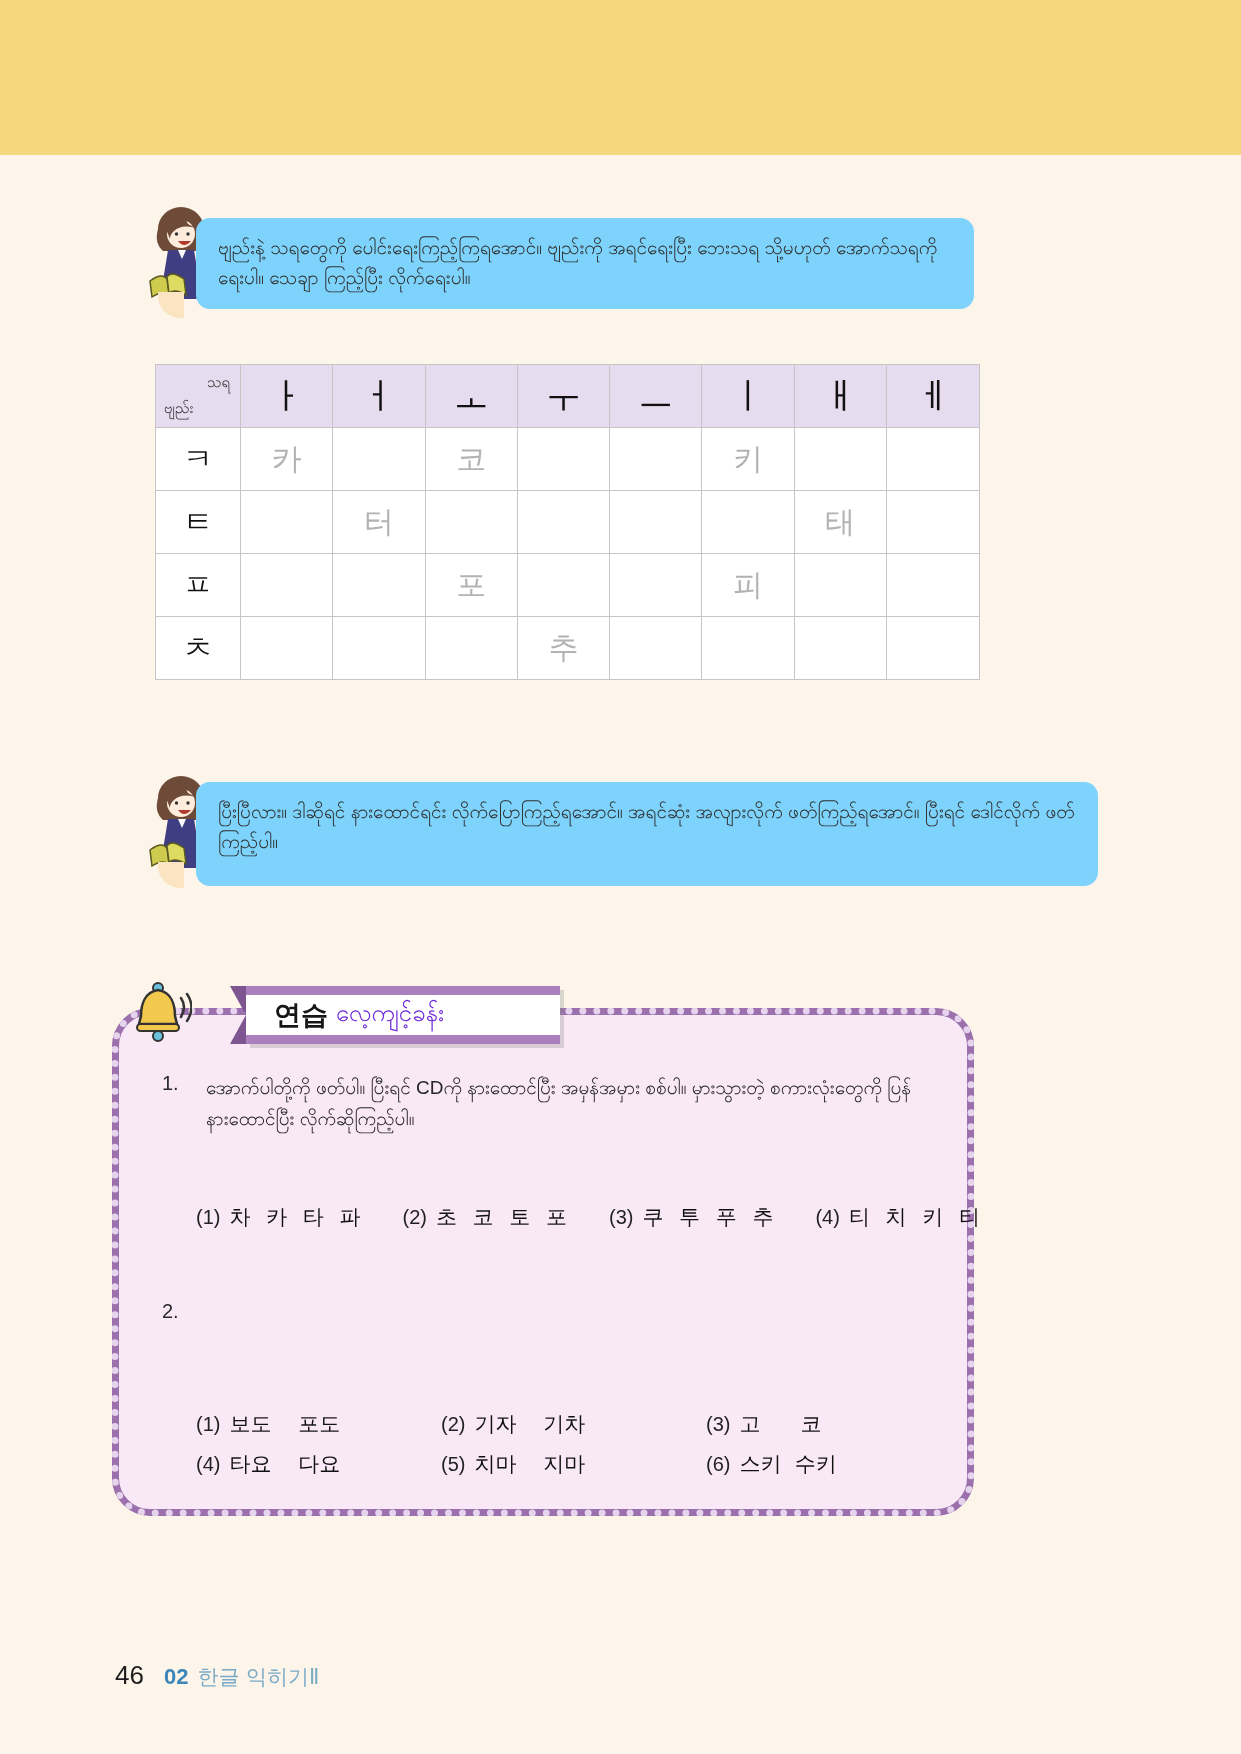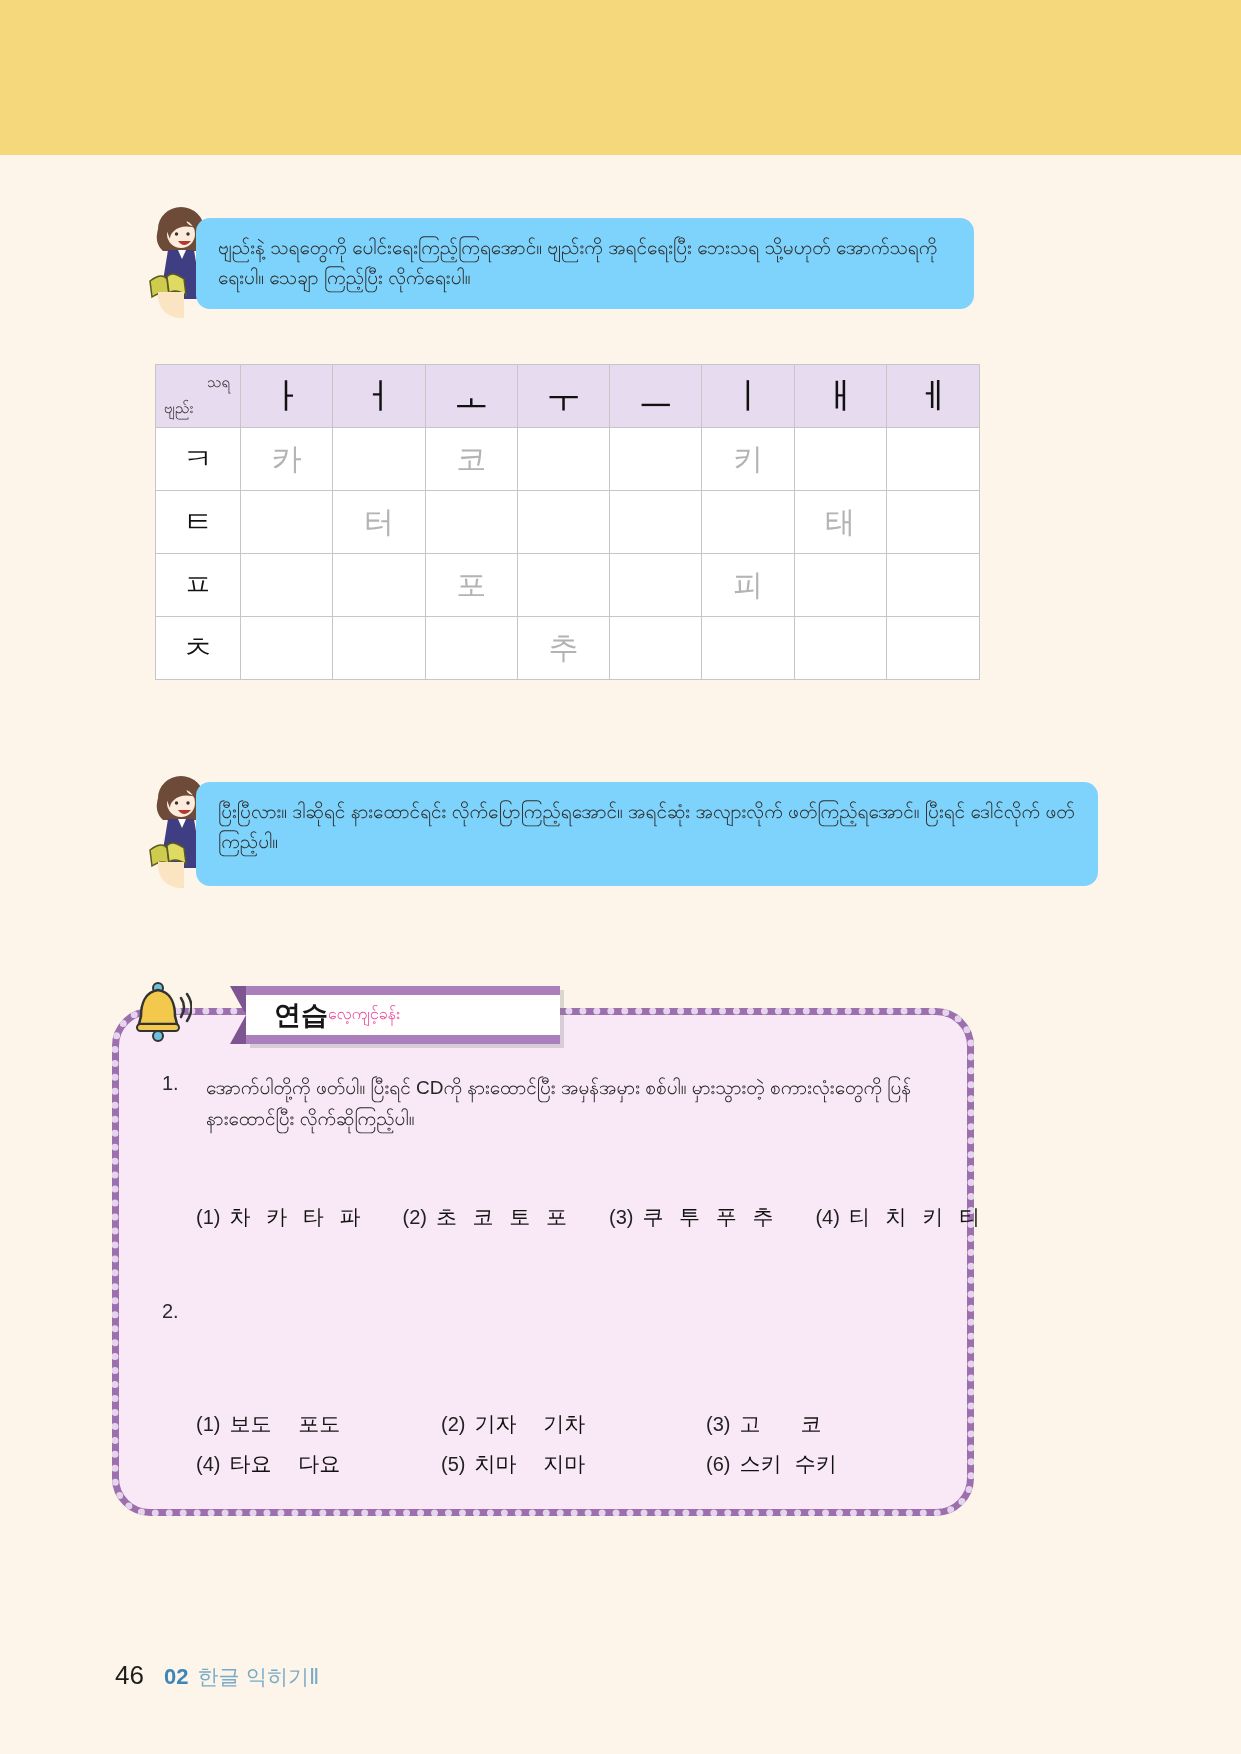--- a/index.html
+++ b/index.html
@@ -62,30 +62,30 @@
     content:""; position:absolute; left:-7px; top:-7px; right:-7px; bottom:-7px;
     border:7px dotted #e6d4ee; border-radius:38px; pointer-events:none;
   }
 
   
   .ribbon {
     left:246px; top:986px; width:314px; height:58px;
     background:#fff;
     border-top:9px solid #aa7fbb; border-bottom:9px solid #aa7fbb;
     box-shadow:4px 4px 0 rgba(140,140,140,.30);
-    display:flex; align-items:center; padding-left:28px; gap:0;
+    display:flex; align-items:center; padding-left:28px; gap:8px;
   }
   .ribbon-fold {
     position:absolute; left:-16px; top:-9px;
     width:0; height:0;
     border-top:29px solid #7c5591; border-bottom:29px solid #7c5591;
     border-left:16px solid transparent;
   }
   .ribbon-ko { font-size:27px; font-weight:bold; color:#161616; font-family:"DejaVu Sans",sans-serif; }
-  .ribbon-my { font-size:16px; color:#ec4899; }
+  .ribbon-my { font-size:24px; color:#6d28d9; }
   .bell-svg { left:132px; top:980px; width:60px; height:64px; }
 
   
   .ex-row { display:flex; gap:12px; }
   .ex-num { font-size:20px; width:32px; flex:0 0 auto; }
   .ex-instr { font-size:19px; line-height:1.65; color:#262626; }
   .ex1-items { display:flex; gap:42px; font-size:21px; white-space:pre; }
   .ex-item { display:flex; gap:9px; align-items:baseline; }
   .ex-label { font-size:20px; color:#222; }
   .ex-kor { font-size:21px; color:#111; word-spacing:9px; white-space:pre; font-family:"DejaVu Sans",sans-serif; }

